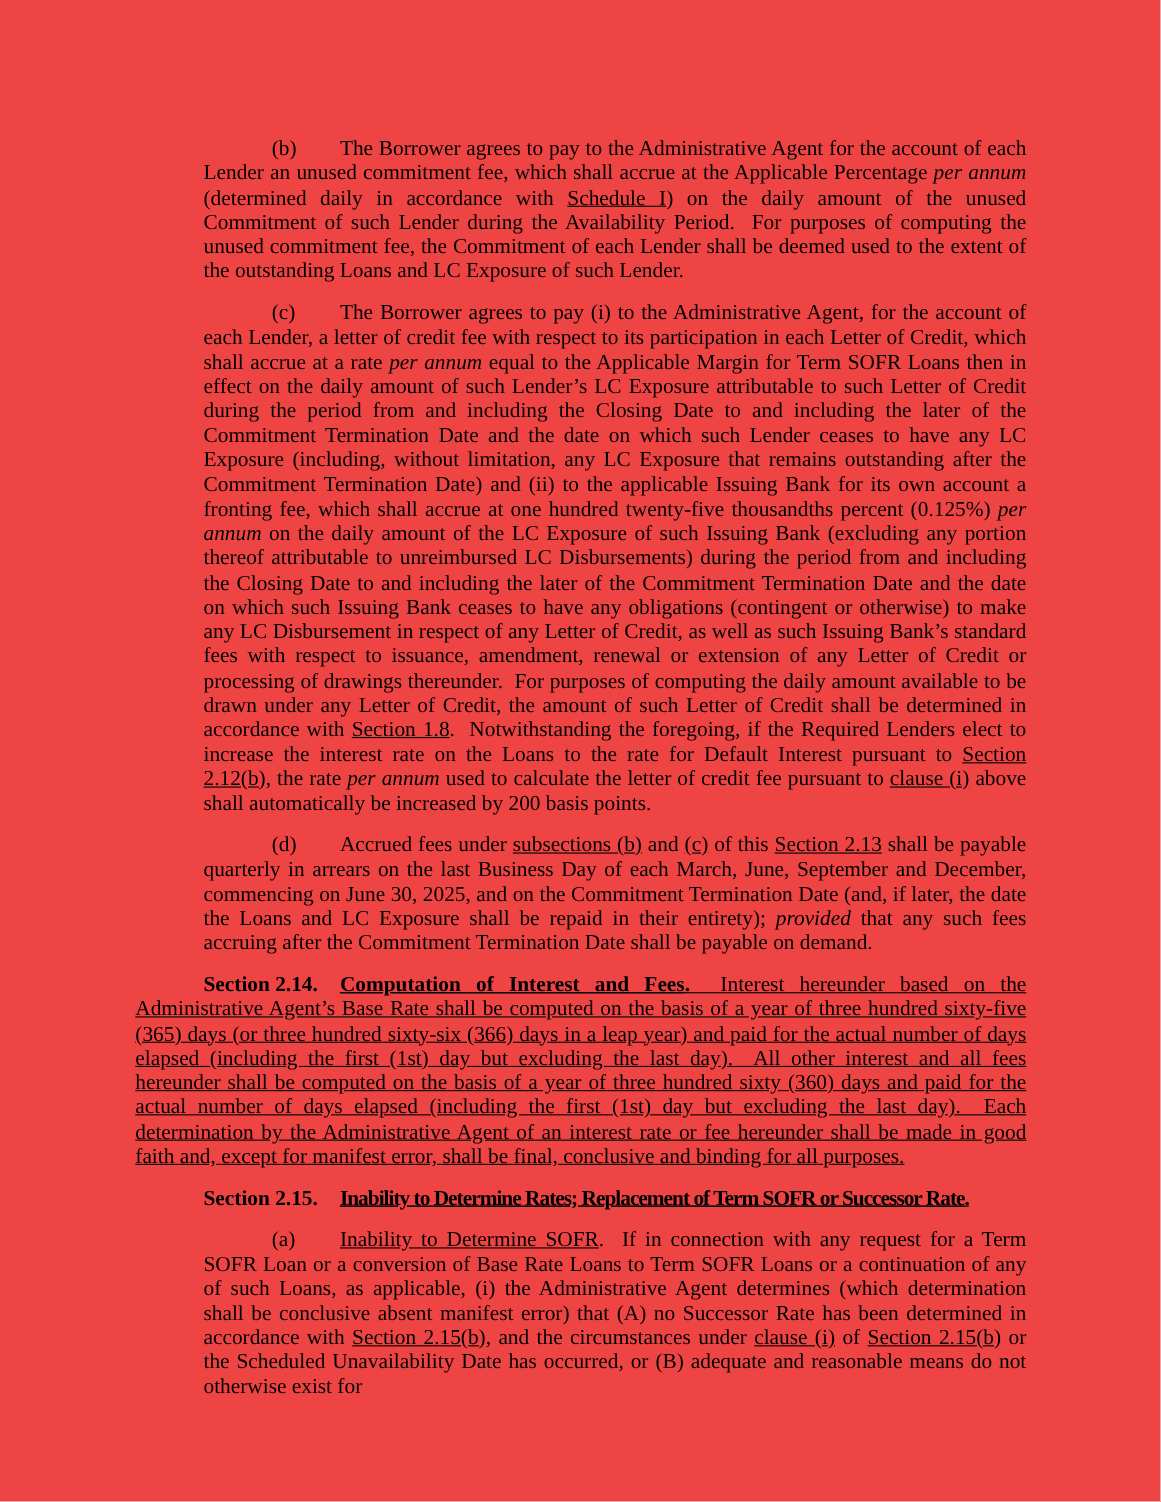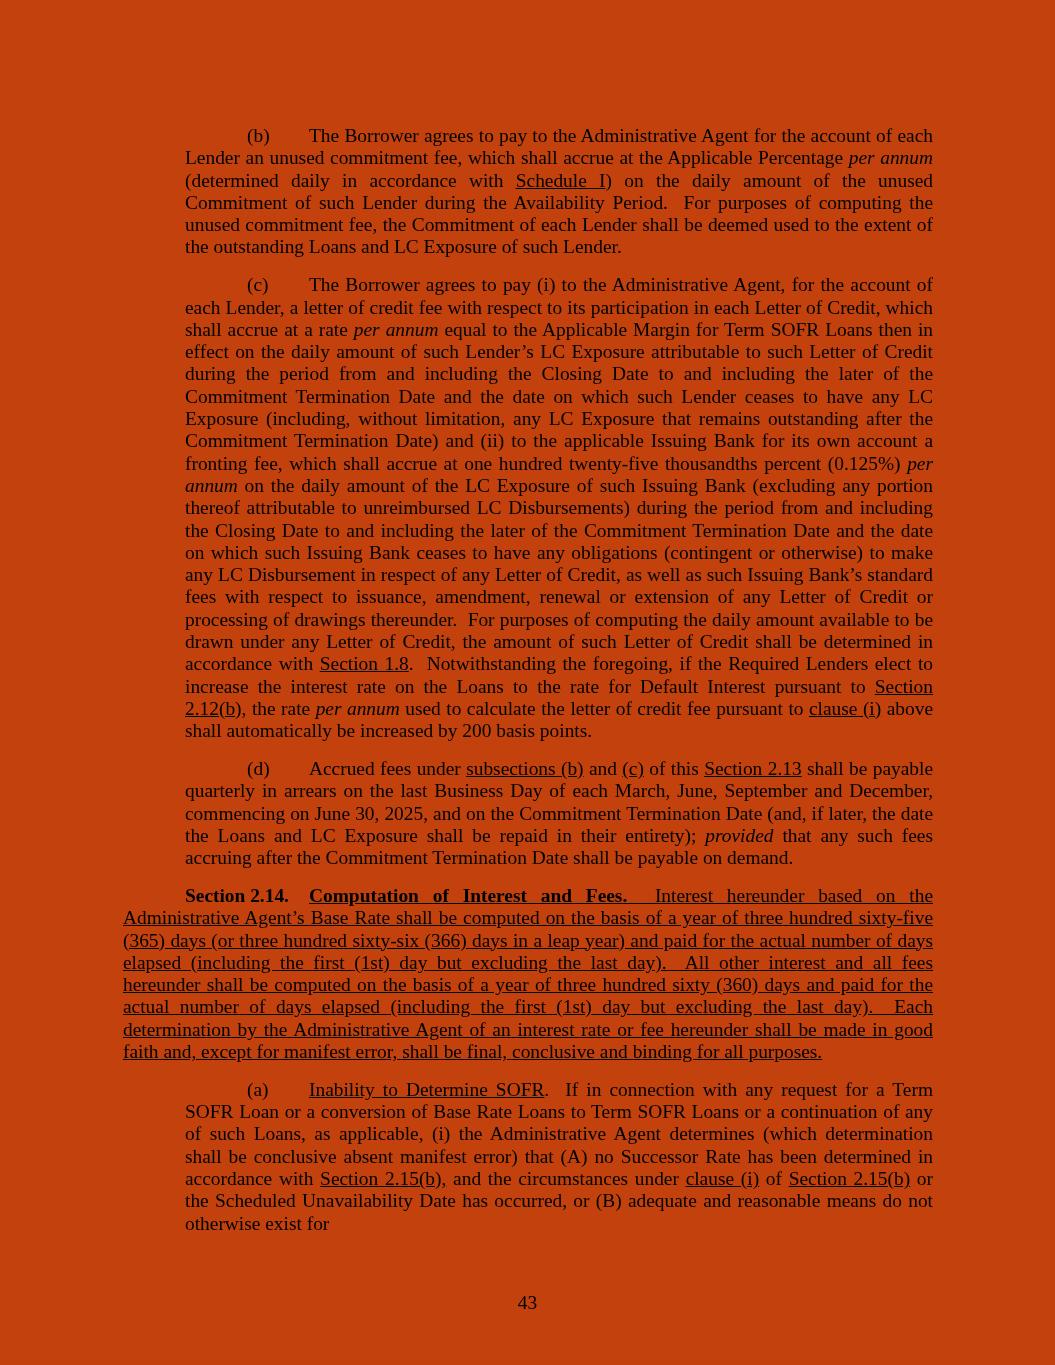--- a/index.html
+++ b/index.html
@@ -4,21 +4,21 @@
 <style>
   html, body {
     margin: 0;
     padding: 0;
     background: #ffffff;
   }
   .page {
     position: relative;
     width: 1055px;
     height: 1365px;
-    background: #c2410c;
+    background: #ef4444;
     color: #000000;
     font-family: "Liberation Serif", "DejaVu Serif", serif;
     font-size: 19.4px;
     line-height: 22.3px;
     overflow: hidden;
   }
   .body-text {
     position: absolute;
     left: 123px;
     top: 125px;
@@ -59,16 +59,16 @@
 </style>
 </head>
 <body>
 
 <div class="page">
   <div class="body-text">
     <p class="lettered"><span class="tab-label">(b)</span><span>The Borrower agrees to pay to the Administrative Agent for the account of each Lender an unused commitment fee, which shall accrue at the Applicable Percentage </span><span class="i">per annum</span><span> (determined daily in accordance with </span><span class="u">Schedule I</span><span>) on the daily amount of the unused Commitment of such Lender during the Availability Period.&nbsp; For purposes of computing the unused commitment fee, the Commitment of each Lender shall be deemed used to the extent of the outstanding Loans and LC Exposure of such Lender.</span></p>
     <p class="lettered"><span class="tab-label">(c)</span><span>The Borrower agrees to pay (i) to the Administrative Agent, for the account of each Lender, a letter of credit fee with respect to its participation in each Letter of Credit, which shall accrue at a rate </span><span class="i">per annum</span><span> equal to the Applicable Margin for Term SOFR Loans then in effect on the daily amount of such Lender’s LC Exposure attributable to such Letter of Credit during the period from and including the Closing Date to and including the later of the Commitment Termination Date and the date on which such Lender ceases to have any LC Exposure (including, without limitation, any LC Exposure that remains outstanding after the Commitment Termination Date) and (ii) to the applicable Issuing Bank for its own account a fronting fee, which shall accrue at one hundred twenty-five thousandths percent (0.125%) </span><span class="i">per annum</span><span> on the daily amount of the LC Exposure of such Issuing Bank (excluding any portion thereof attributable to unreimbursed LC Disbursements) during the period from and including the Closing Date to and including the later of the Commitment Termination Date and the date on which such Issuing Bank ceases to have any obligations (contingent or otherwise) to make any LC Disbursement in respect of any Letter of Credit, as well as such Issuing Bank’s standard fees with respect to issuance, amendment, renewal or extension of any Letter of Credit or processing of drawings thereunder.&nbsp; For purposes of computing the daily amount available to be drawn under any Letter of Credit, the amount of such Letter of Credit shall be determined in accordance with </span><span class="u">Section 1.8</span><span>.&nbsp; Notwithstanding the foregoing, if the Required Lenders elect to increase the interest rate on the Loans to the rate for Default Interest pursuant to </span><span class="u">Section 2.12(b),</span><span> the rate </span><span class="i">per annum</span><span> used to calculate the letter of credit fee pursuant to </span><span class="u">clause (i)</span><span> above shall automatically be increased by 200 basis points.</span></p>
     <p class="lettered"><span class="tab-label">(d)</span><span>Accrued fees under </span><span class="u">subsections (b)</span><span> and </span><span class="u">(c)</span><span> of this </span><span class="u">Section 2.13</span><span> shall be payable quarterly in arrears on the last Business Day of each March, June, September and December, commencing on June 30, 2025, and on the Commitment Termination Date (and, if later, the date the Loans and LC Exposure shall be repaid in their entirety); </span><span class="i">provided</span><span> that any such fees accruing after the Commitment Termination Date shall be payable on demand.</span></p>
     <p class="section"><span class="tab-label">Section 2.14.</span><span class="b u">Computation of Interest and Fees</span><span class="b">.</span><span>&nbsp; Interest hereunder based on the Administrative Agent’s Base Rate shall be computed on the basis of a year of three hundred sixty-five (365) days (or three hundred sixty-six (366) days in a leap year) and paid for the actual number of days elapsed (including the first (1st) day but excluding the last day).&nbsp; All other interest and all fees hereunder shall be computed on the basis of a year of three hundred sixty (360) days and paid for the actual number of days elapsed (including the first (1st) day but excluding the last day).&nbsp; Each determination by the Administrative Agent of an interest rate or fee hereunder shall be made in good faith and, except for manifest error, shall be final, conclusive and binding for all purposes.</span></p>
+    <p class="section condensed"><span class="tab-label">Section 2.15.</span><span class="b u">Inability to Determine Rates; Replacement of Term SOFR or Successor Rate</span><span class="b">.</span></p>
     <p class="lettered"><span class="tab-label">(a)</span><span class="u">Inability to Determine SOFR</span><span>.&nbsp; If in connection with any request for a Term SOFR Loan or a conversion of Base Rate Loans to Term SOFR Loans or a continuation of any of such Loans, as applicable, (i) the Administrative Agent determines (which determination shall be conclusive absent manifest error) that (A) no Successor Rate has been determined in accordance with </span><span class="u">Section 2.15(b),</span><span> and the circumstances under </span><span class="u">clause (i)</span><span> of </span><span class="u">Section 2.15(b)</span><span> or the Scheduled Unavailability Date has occurred, or (B) adequate and reasonable means do not otherwise exist for</span></p>
   </div>
-  <div class="page-number">43</div>
 </div>
 
 </body></html>

